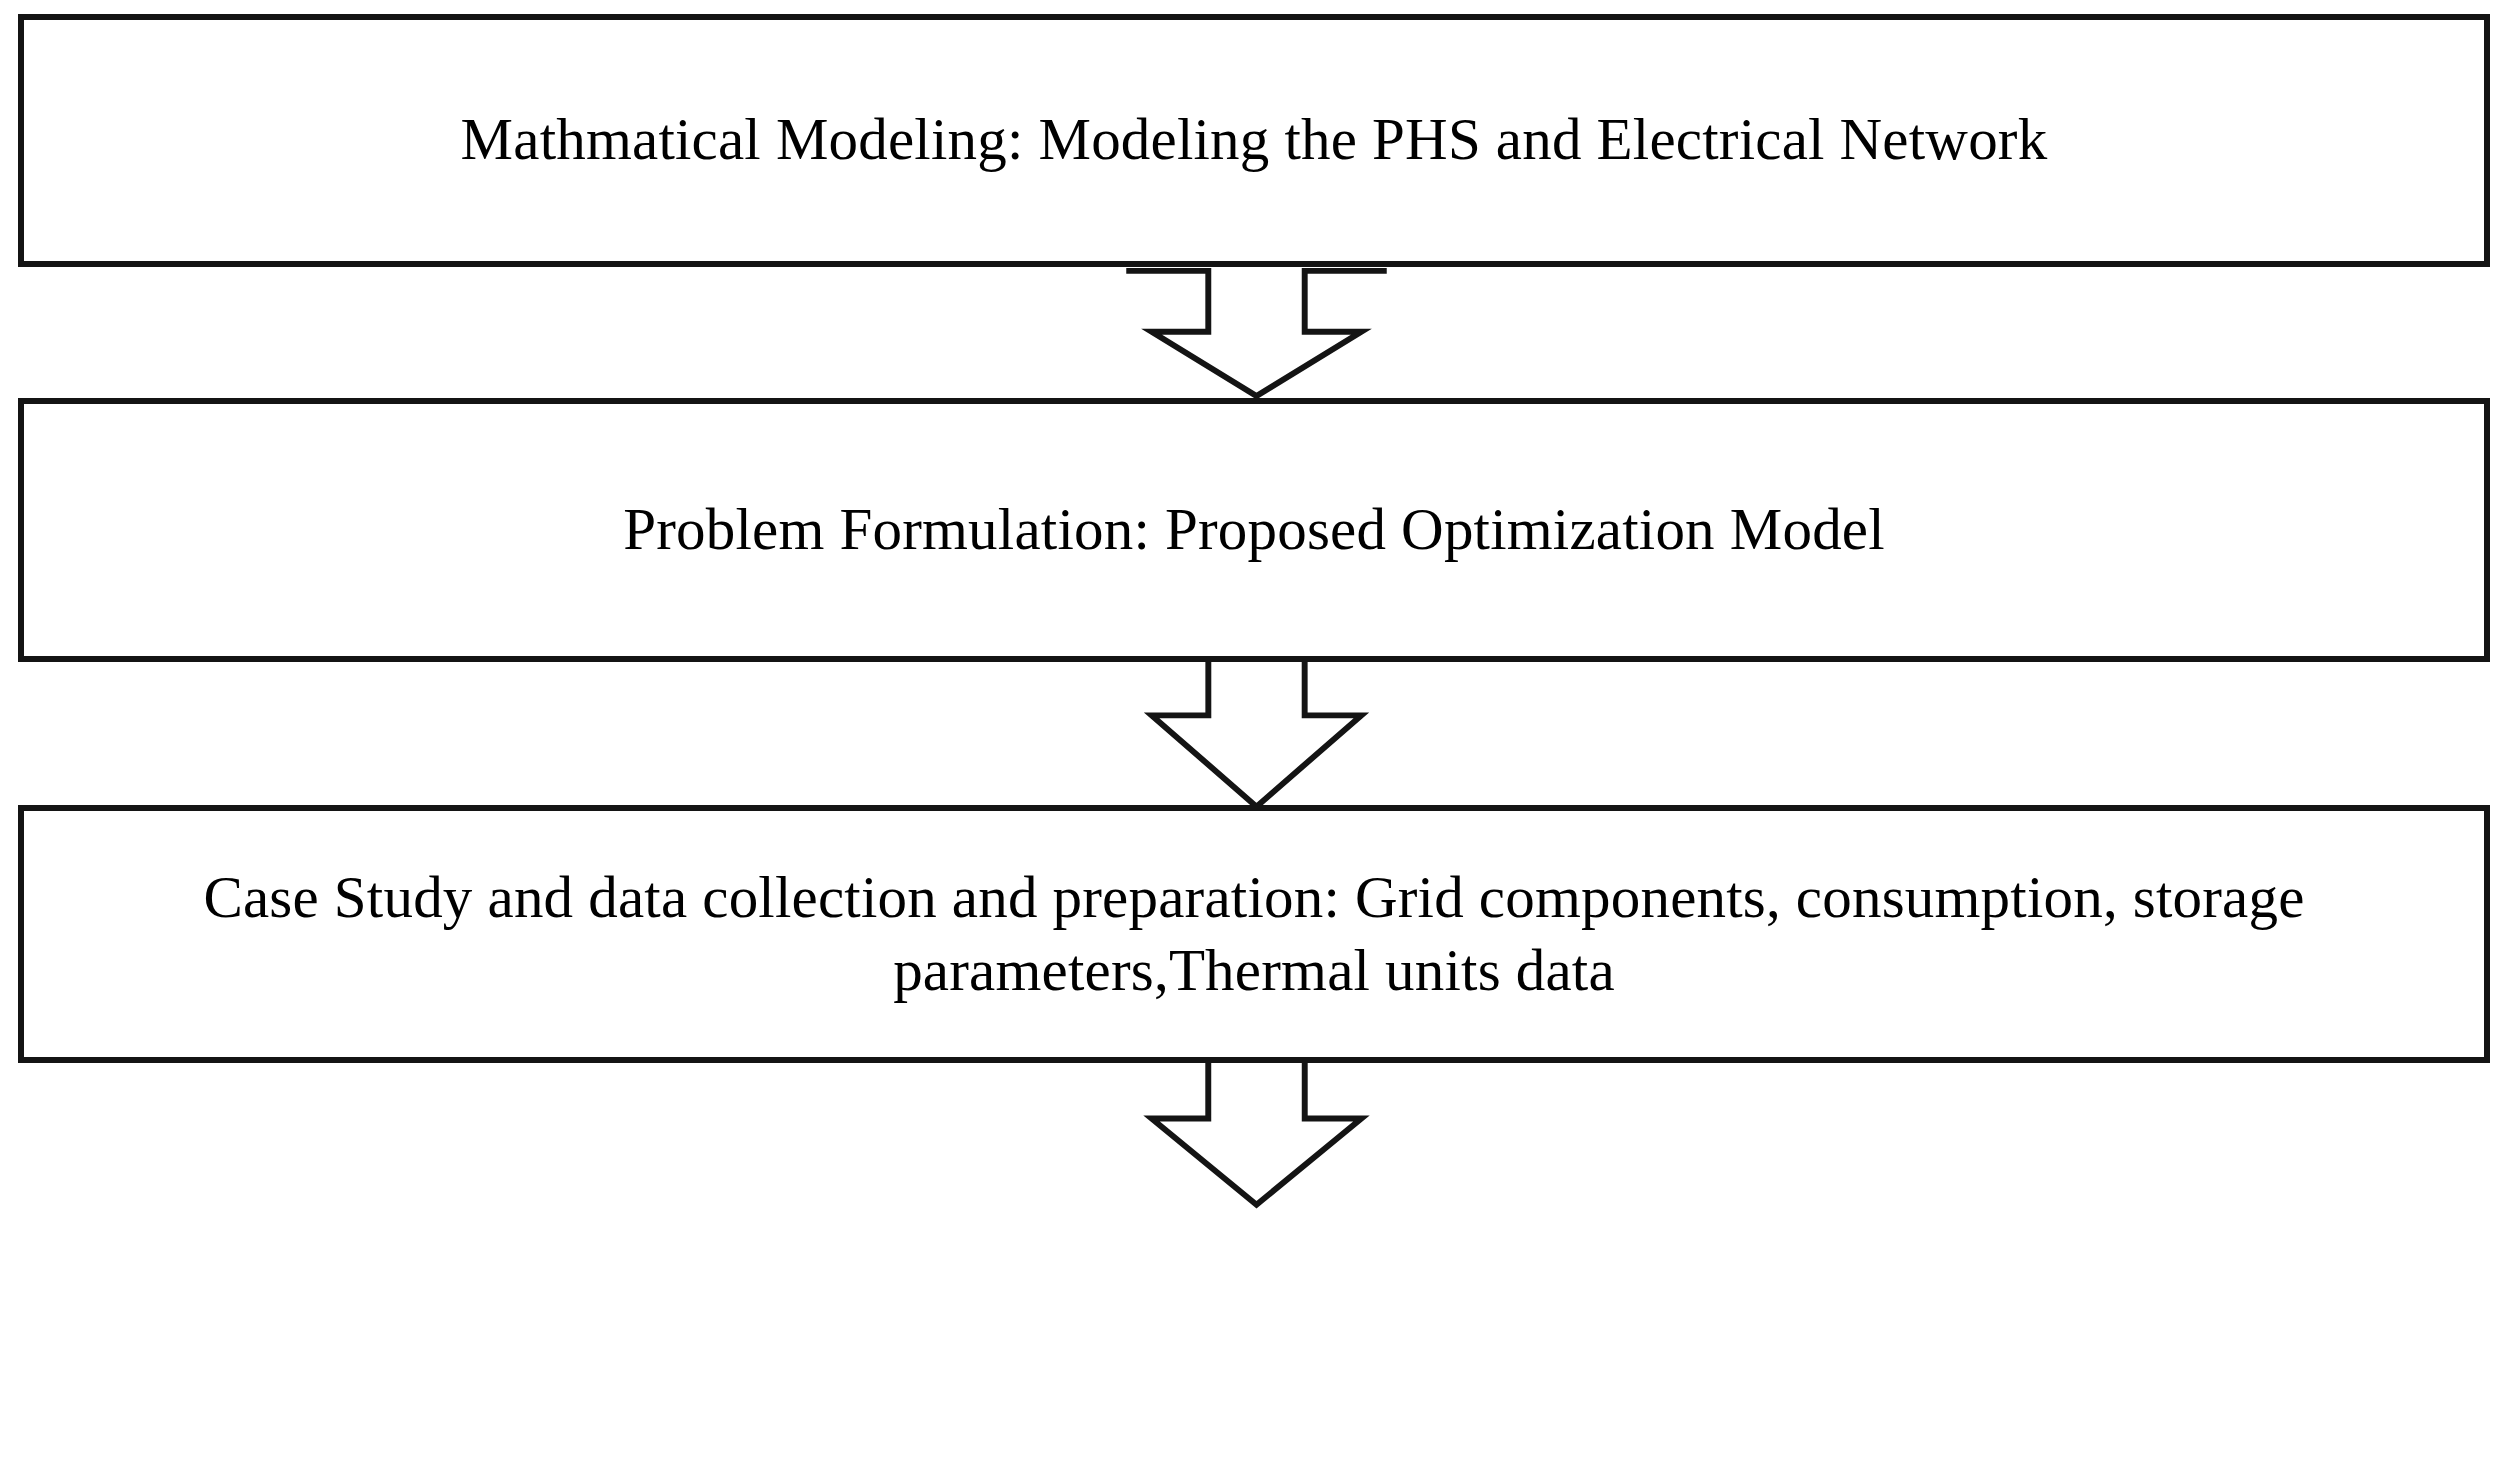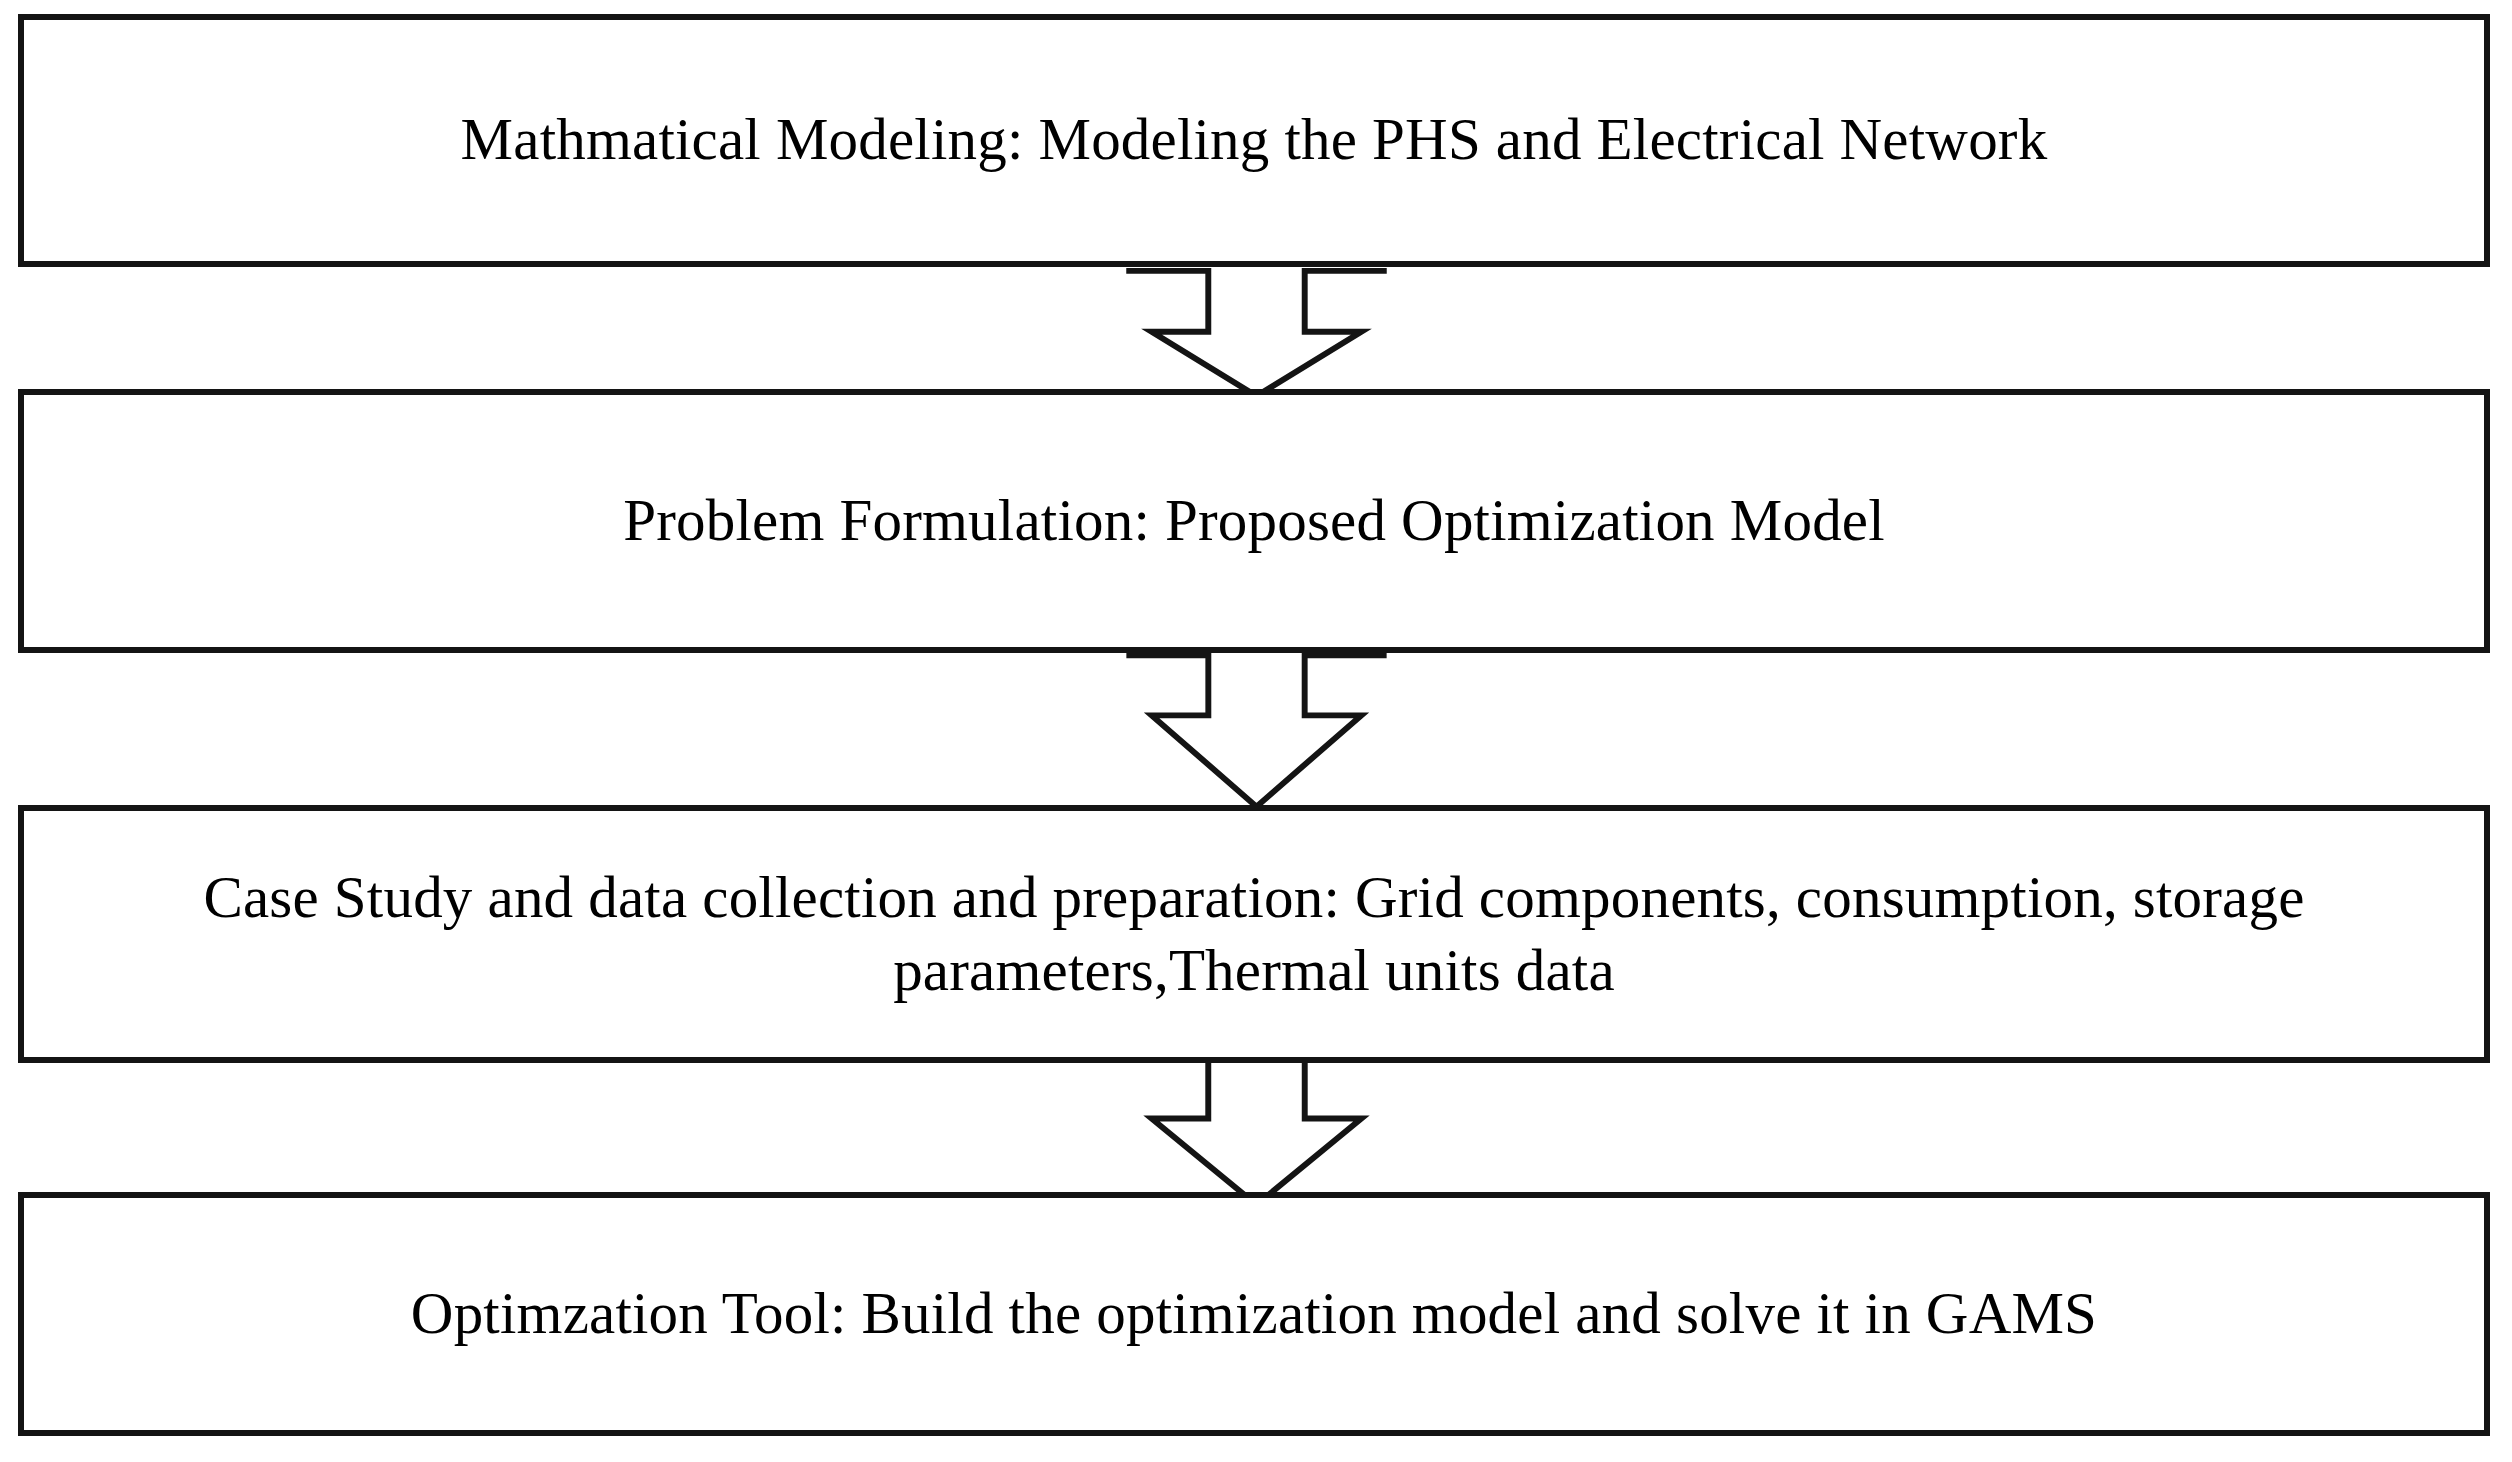--- a/index.html
+++ b/index.html
@@ -42,21 +42,21 @@
     font-size: 59px;
     line-height: 1.24;
     letter-spacing: 0.2px;
     padding: 0 22px;
     box-sizing: border-box;
     white-space: pre-line;
   }
 
   
   #node-0 { left: 18px;  top: 13.5px;   width: 2472px; height: 253px; }
-  #node-1 { left: 18px;  top: 389px;  width: 2472px; height: 264px; }
+  #node-1 { left: 18px;  top: 398px;  width: 2472px; height: 264px; }
   #node-2 { left: 18px;  top: 798px;  width: 2472px; height: 258px; margin-top: 7px; }
   #node-3 { left: 18px;  top: 1192px; width: 2472px; height: 244px; }
 
   .connector {
     position: absolute;
     z-index: 1;
     pointer-events: none;
   }
   .connector svg { display: block; }
 
@@ -93,18 +93,15 @@
     <span class="node-label">Case Study and data collection and preparation: Grid components, consumption, storage
 parameters,Thermal units data</span>
   </div>
 
   <div class="connector" id="conn-2">
     <svg width="261" height="165" viewBox="0 0 308 195">
       <polyline points="0,17 97,17 97,88 30,88 154,190 278,88 211,88 211,17 308,17" fill="none" stroke="#141414" stroke-width="7" stroke-linejoin="miter" stroke-linecap="butt"></polyline>
     </svg>
   </div>
 
-  <div class="node" id="node-3">
-    <span class="node-label">Optimzation Tool: Build the optimization model and solve it in GAMS</span>
-  </div>
 
 </div>
 
 
 </body></html>

